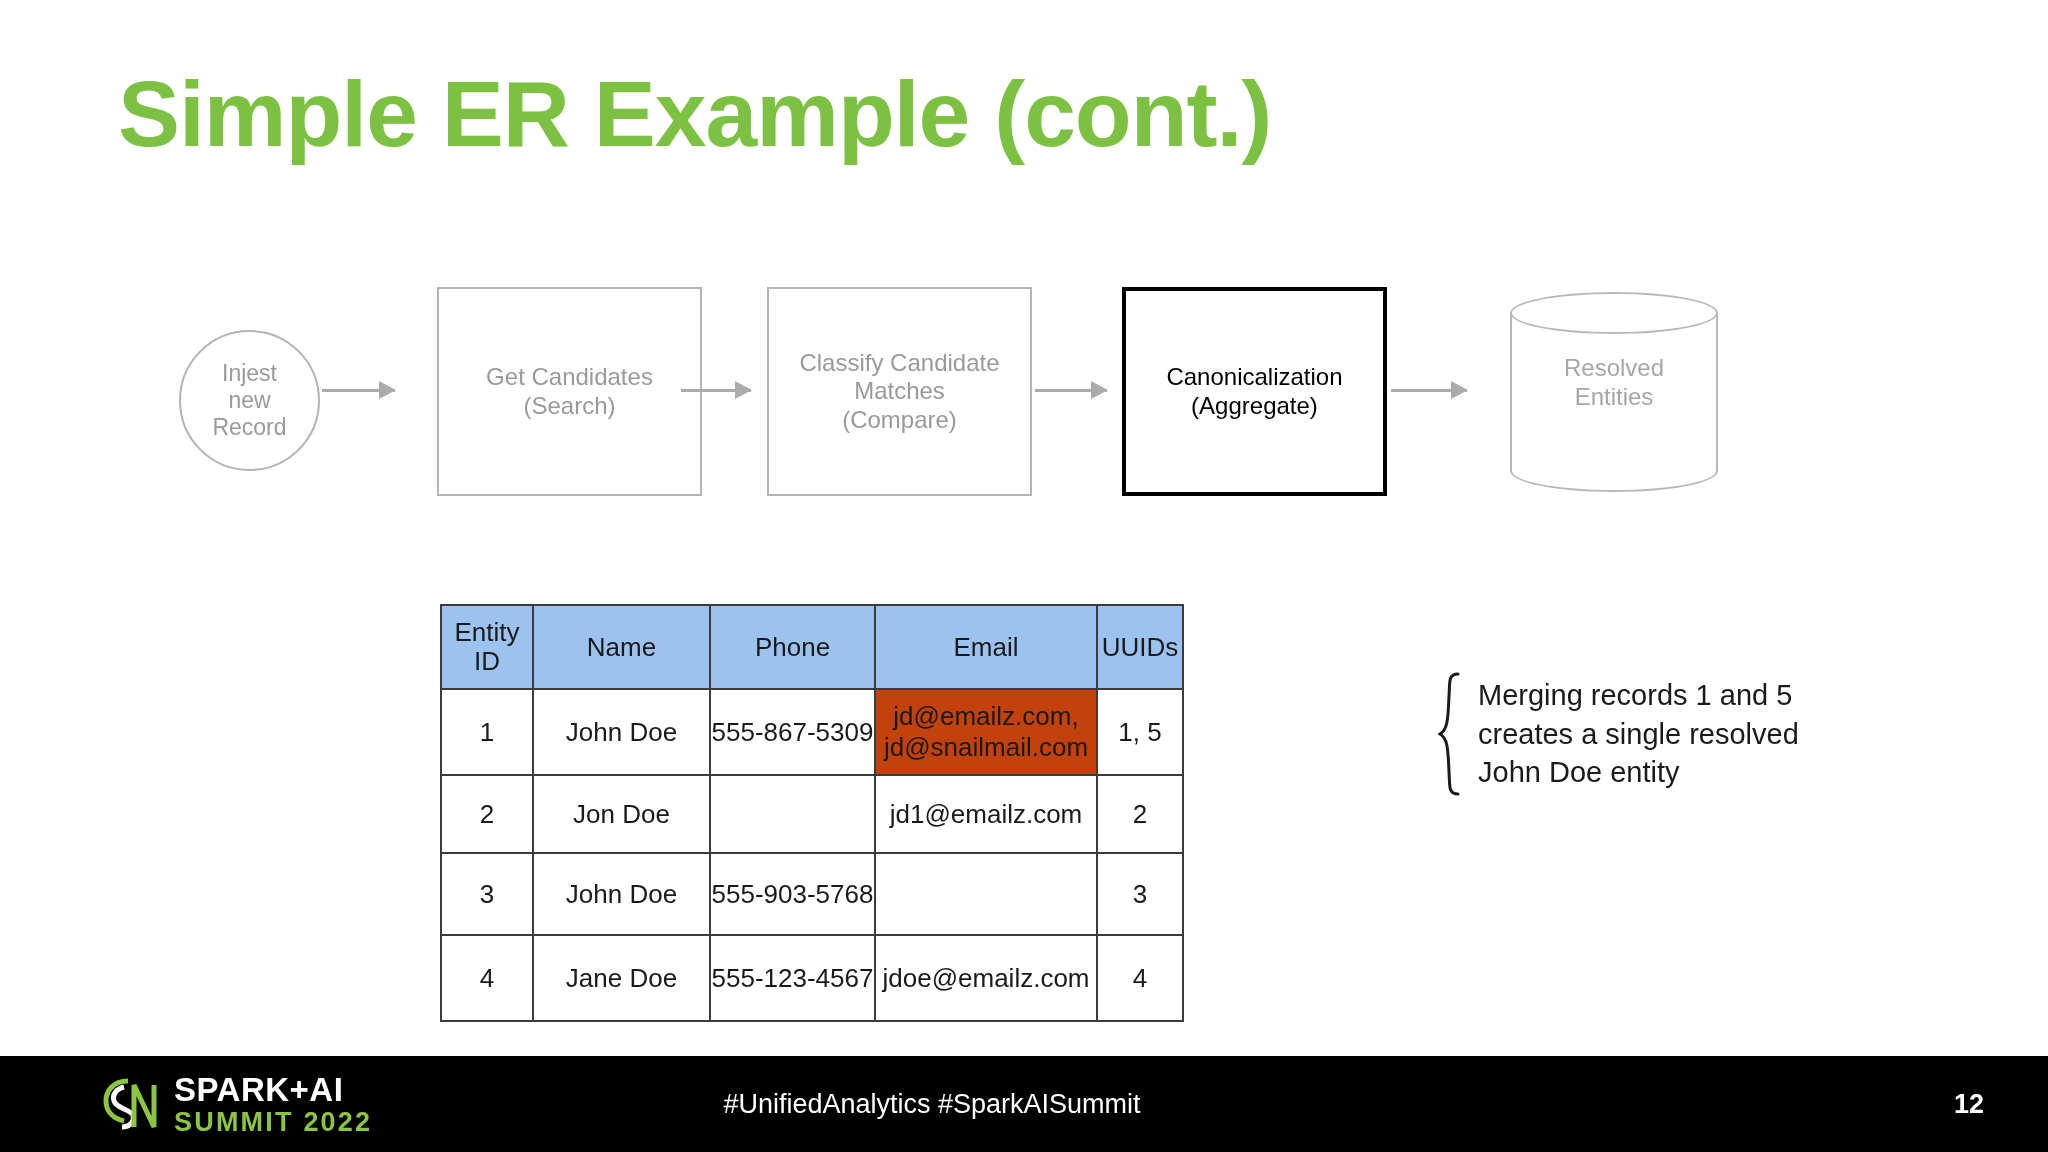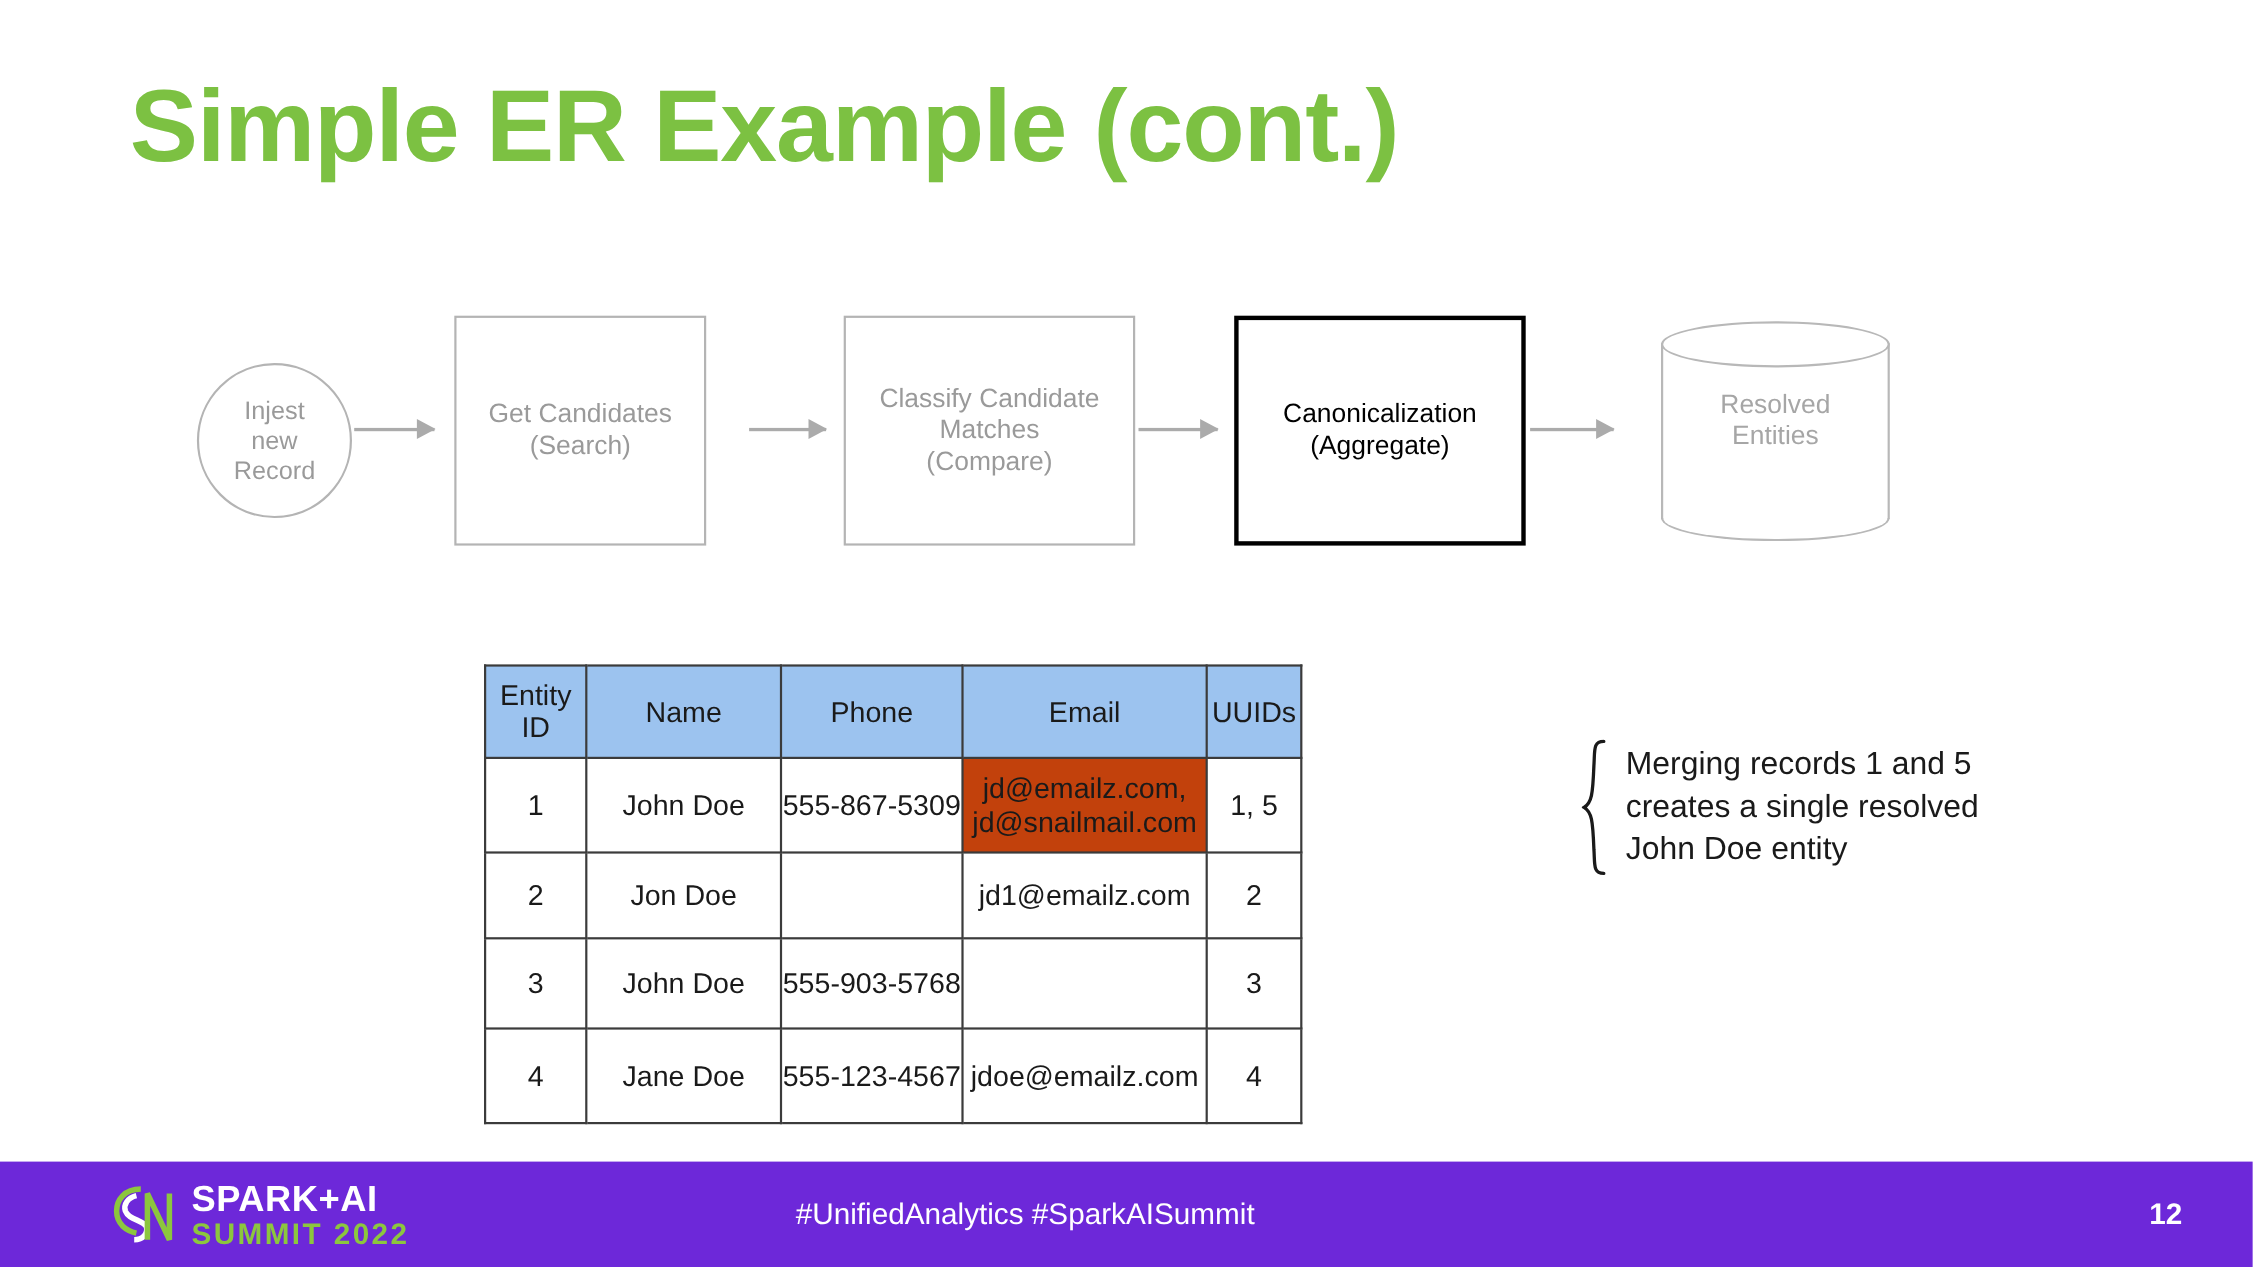--- a/index.html
+++ b/index.html
@@ -55,23 +55,23 @@
     height: 141px;
     border: 2px solid #B4B4B4;
     border-radius: 50%;
     font-size: 23px;
   }
   .flow-box {
     border: 2px solid #B4B4B4;
     background: #ffffff;
   }
   #node-get-candidates {
-    left: 413px;
+    left: 437px;
     top: 17px;
-    width: 229px;
+    width: 265px;
     height: 209px;
   }
   #node-classify {
     left: 767px;
     top: 17px;
     width: 265px;
     height: 209px;
   }
   #node-canonicalization {
     left: 1122px;
@@ -213,21 +213,21 @@
     white-space: pre-line;
   }
 
   
   #footer {
     position: absolute;
     left: 0;
     bottom: 0;
     width: 2048px;
     height: 96px;
-    background: #6d28d9;
+    background: #000000;
   }
   #footer-logo {
     position: absolute;
     left: 100px;
     top: 16px;
     display: flex;
     align-items: center;
     height: 64px;
   }
   #logo-mark {

